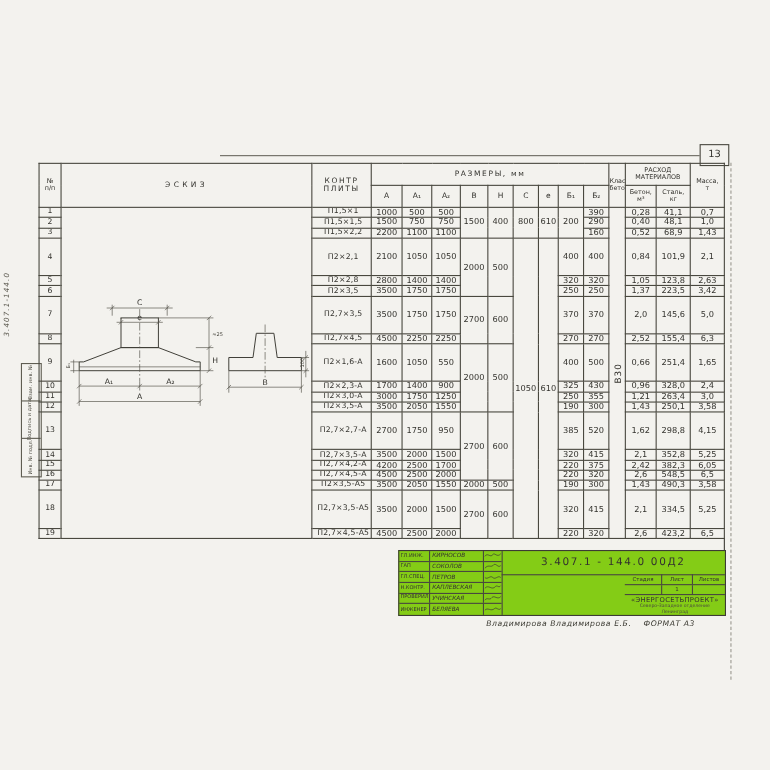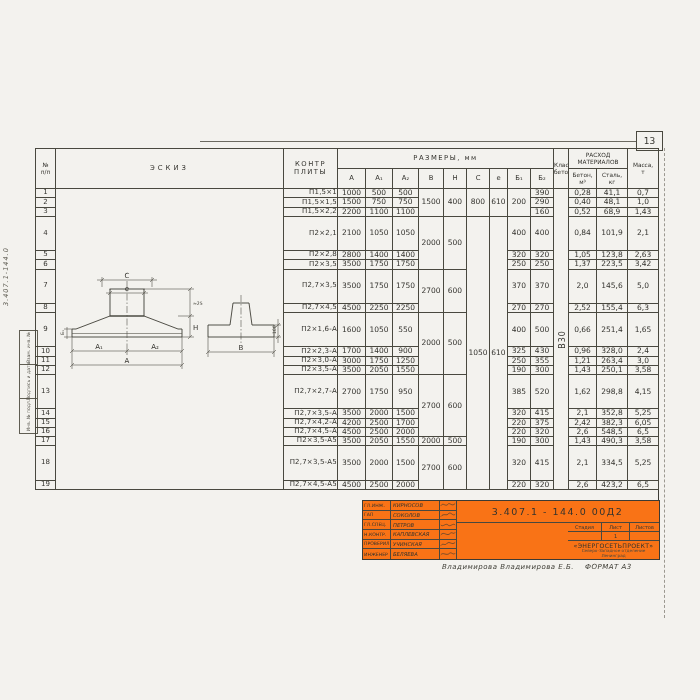--- a/index.html
+++ b/index.html
@@ -20,32 +20,32 @@
   
   .maintable{position:absolute;left:35px;top:148px;}
   table{border-collapse:collapse;table-layout:fixed;width:623px;height:342px;border:1.5px solid #3c3b34;}
   th,td{border:1px solid #49483f;padding:0;font-weight:normal;text-align:center;vertical-align:middle;
         font-size:7.5px;line-height:1.1;white-space:nowrap;overflow:hidden;color:#34332e;}
   thead tr{height:20px;}
   thead th{font-size:6.8px;}
   .sp{letter-spacing:3px;}
   .sp2{letter-spacing:1.5px;}
   .tiny{font-size:5.8px;line-height:1.15;}
-  .mark-cell{text-align:right;padding-left:3px;font-size:7px;letter-spacing:0.2px;}
+  .mark-cell{text-align:center;padding-left:3px;font-size:7px;letter-spacing:0.2px;}
   .num-cell{font-size:7px;}
   .class-cell{overflow:visible;}
   .class-cell span{display:inline-block;transform:rotate(-90deg);font-size:8px;letter-spacing:1px;}
   .sketch-cell{padding:0;vertical-align:middle;}
   svg{display:block;}
   .ln{stroke:#3f3e37;stroke-width:0.9;fill:none;}
   .thin{stroke:#54524a;stroke-width:0.6;fill:none;}
   .dimtxt{font-size:7px;fill:#34332e;font-family:"DejaVu Sans",sans-serif;}
   .dimtxt-s{font-size:4.6px;fill:#45443c;font-family:"DejaVu Sans",sans-serif;}
   
-  .tb{position:absolute;left:362px;top:500px;width:296px;height:58px;border:1.6px solid #3c3b34;background:#f97316;}
+  .tb{position:absolute;left:362px;top:500px;width:296px;height:58px;border:1.6px solid #3c3b34;background:#84cc16;}
   .tb .sig{position:absolute;left:0;top:0;width:93px;height:100%;border-right:1px solid #49483f;}
   .sig-row{display:flex;height:16.66%;border-bottom:1px solid #49483f;box-sizing:border-box;}
   .sig-row:last-child{border-bottom:none;}
   .sig-role{width:26px;border-right:1px solid #49483f;font-size:4.6px;display:flex;align-items:center;padding-left:1px;overflow:hidden;}
   .sig-name{width:46px;border-right:1px solid #49483f;font-size:5.2px;display:flex;align-items:center;padding-left:2px;font-style:italic;overflow:hidden;}
   .sig-sign{flex:1;display:flex;align-items:center;justify-content:center;overflow:hidden;}
   .tb .docnum{position:absolute;left:93px;top:0;width:203px;height:21px;border-bottom:1px solid #49483f;
         display:flex;align-items:center;justify-content:center;font-size:9.5px;letter-spacing:1.5px;}
   .tb .ttl{position:absolute;left:93px;top:21px;width:112px;height:37px;border-right:1px solid #49483f;
         display:flex;flex-direction:column;align-items:center;justify-content:center;font-size:7px;letter-spacing:2px;line-height:1.5;}

